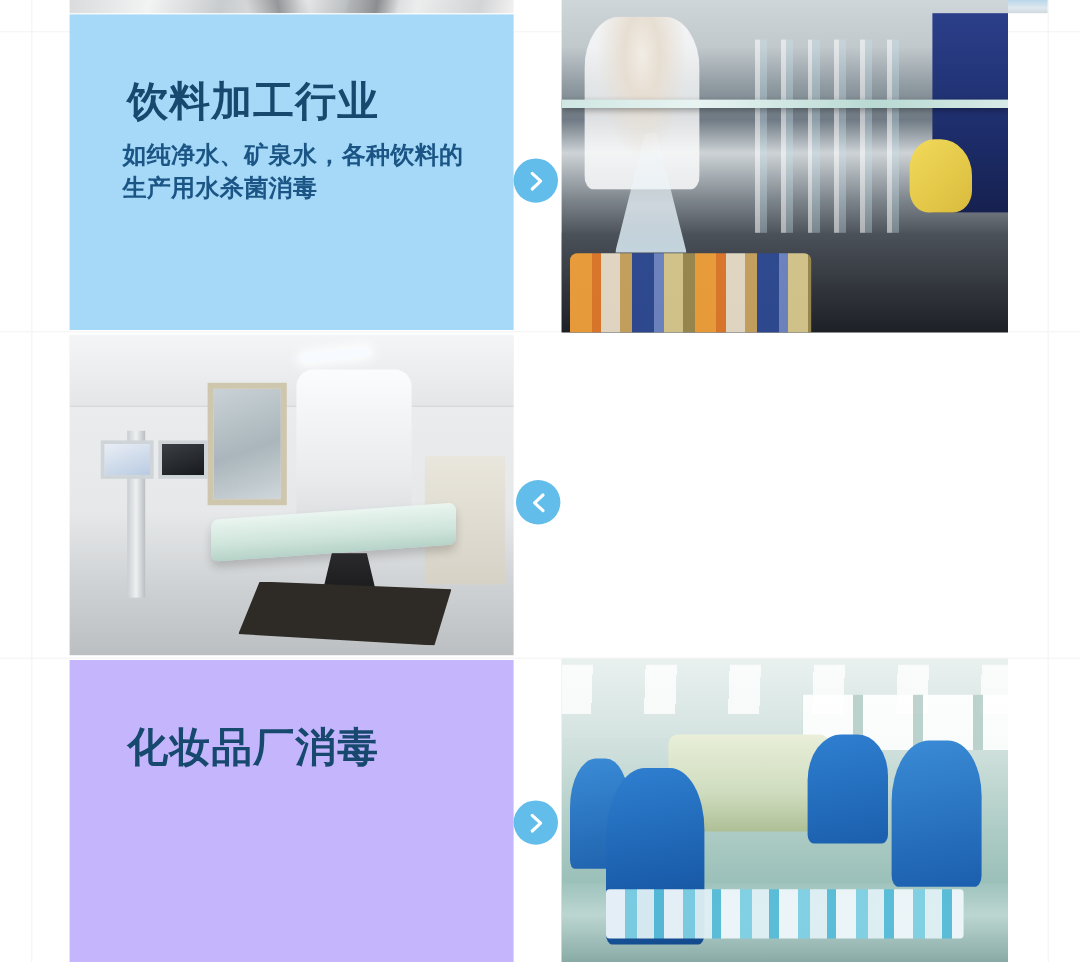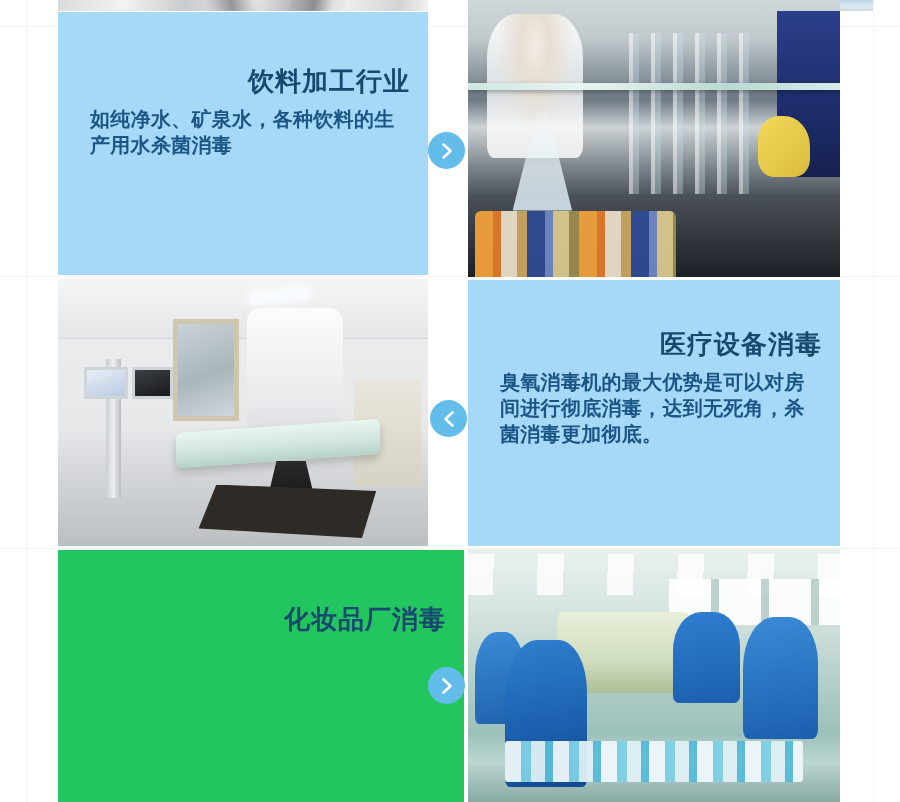--- a/index.html
+++ b/index.html
@@ -35,35 +35,34 @@
   }
 
   .text-inner {
     position: absolute;
     left: 32px;
     right: 18px;
   }
 
   .panel-title {
     color: #17496f;
-    font-size: 26px;
+    font-size: 34px;
     font-weight: 700;
     letter-spacing: 1px;
     line-height: 1.1;
-    margin: 0 0 10px 0;
+    margin: 0 0 10px 16px;
     white-space: nowrap;
-    text-align: right;
   }
 
   .panel-body {
     color: #1b5585;
     font-size: 20px;
     font-weight: 700;
     line-height: 1.32;
-    margin: 0;
+    margin: 12px;
     letter-spacing: 0.3px;
   }
 
   
   .arrow-badge {
     position: absolute;
     width: 37px;
     height: 37px;
     border-radius: 50%;
     background: #63bdea;
@@ -323,34 +322,28 @@
     <div class="ph-layer machine"></div>
     <div class="ph-layer cabinet2"></div>
     <div class="ph-layer table"></div>
     <div class="ph-layer tablebase"></div>
     <div class="ph-layer mat"></div>
     <div class="ph-layer cart"></div>
     <div class="ph-layer monitor1"></div>
     <div class="ph-layer monitor2"></div>
   </div>
 
-  <div class="panel text-panel" id="panel-medical" style="left: 468px; top: 280px; width: 372px; height: 266px; background: rgb(166, 217, 247);">
-    <div class="text-inner" style="top:50px;">
-      <h2 class="panel-title" style="color: rgb(23, 73, 111);">医疗设备消毒</h2>
-      <p class="panel-body" style="color: rgb(27, 85, 133);">臭氧消毒机的最大优势是可以对房间进行彻底消毒，达到无死角，杀菌消毒更加彻底。</p>
-    </div>
-  </div>
 
   <div class="arrow-badge" id="arrow-2" style="left: 430px; top: 400px; background: rgb(99, 189, 234);">
     <svg width="20" height="20" viewBox="0 0 20 20" aria-hidden="true">
       <path d="M13.5 3.5 L6.5 10 L13.5 16.5" fill="none" stroke="#ffffff" stroke-width="2.6" stroke-linecap="round" stroke-linejoin="round"></path>
     </svg>
   </div>
 
-  <div class="panel text-panel" id="panel-cosmetics" style="left: 58px; top: 550px; width: 406px; height: 252px; background: #22c55e;">
+  <div class="panel text-panel" id="panel-cosmetics" style="left: 58px; top: 550px; width: 370px; height: 252px; background: #c4b5fd;">
     <div class="text-inner" style="top:55px;">
       <h2 class="panel-title" style="color: rgb(23, 73, 111);">化妆品厂消毒</h2>
     </div>
   </div>
 
   <div class="photo panel" id="photo-factory" style="left:468px; top:549px; width:372px; height:253px;">
     <div class="ph-layer ceiling"></div>
     <div class="ph-layer lights"></div>
     <div class="ph-layer windows"></div>
     <div class="ph-layer machine"></div>

